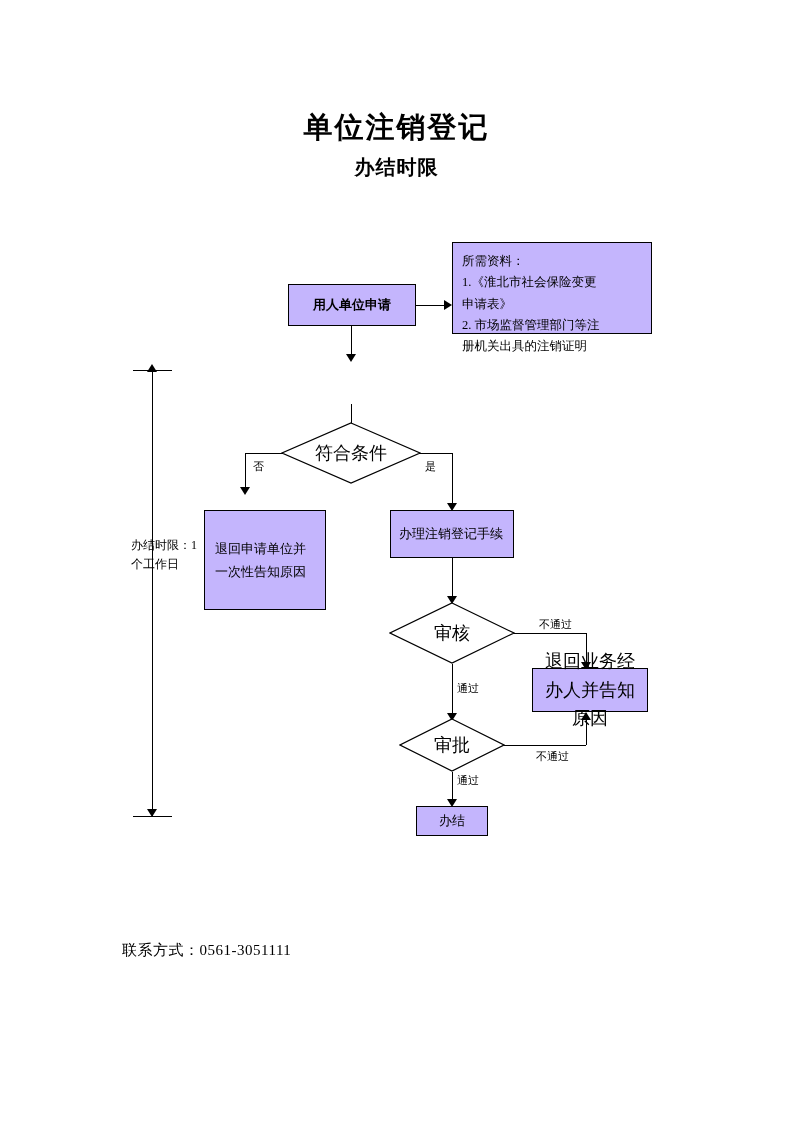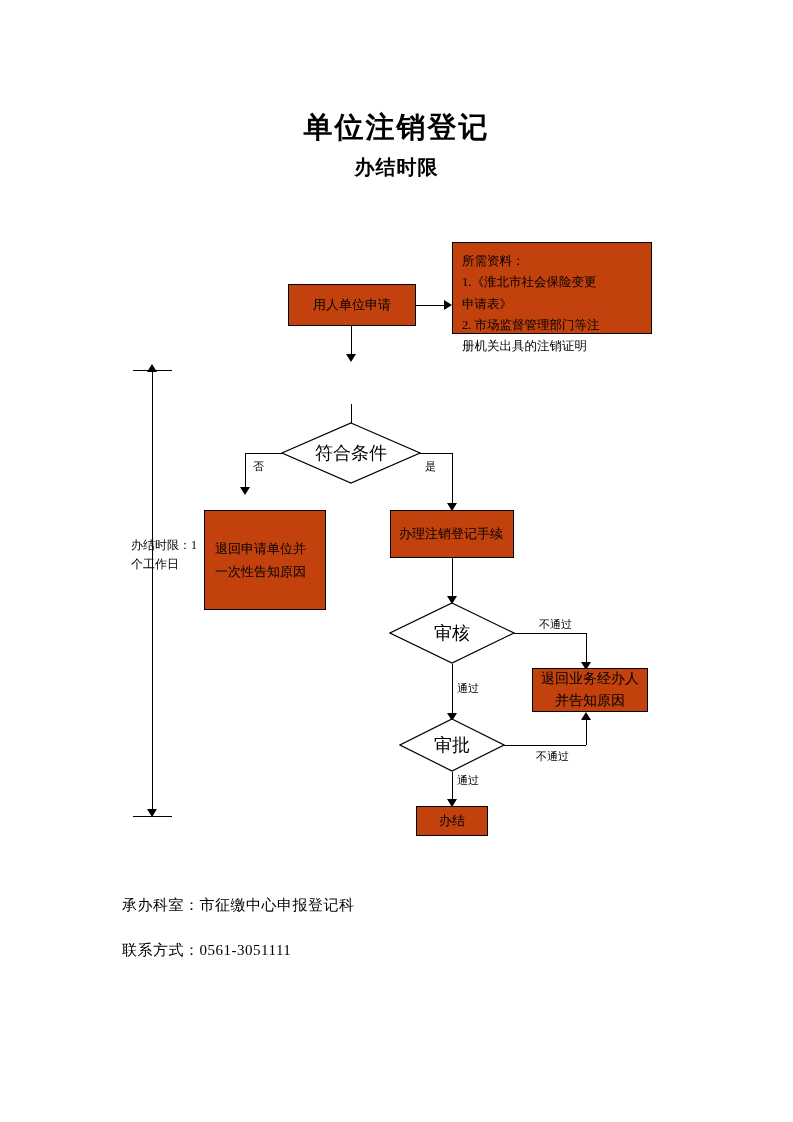--- a/index.html
+++ b/index.html
@@ -47,21 +47,21 @@
   .box {
     position: absolute;
     border: 1px solid #000;
     box-sizing: border-box;
     display: flex;
     align-items: center;
     justify-content: center;
     text-align: center;
     font-size: 13px;
     line-height: 1.45;
-    background: #c2410c;
+    background: #c4b5fd;
   }
   .box.left-align {
     justify-content: flex-start;
     text-align: left;
     align-items: flex-start;
     padding: 8px 9px;
     line-height: 1.7;
   }
 
   
@@ -145,21 +145,21 @@
   <div class="box left-align" style="left:452px; top:226px; width:200px; height:92px; font-size:12.5px;">
     <div>
       <div>所需资料：</div>
       <div>1.《淮北市社会保险变更</div>
       <div>申请表》</div>
       <div>2. 市场监督管理部门等注</div>
       <div>册机关出具的注销证明</div>
     </div>
   </div>
 
-  <div class="box" style="left:288px; top:268px; width:128px; height:42px;">
+  <div class="box" style="left:288px; top:268px; width:128px; height:42px;font-weight:bold;">
     <span>用人单位申请</span>
   </div>
 
   <div class="line-h" style="left:416px; top:289px; width:28px;"></div>
   <div class="arrow-right" style="left:444px; top:284px;"></div>
 
   <div class="line-v" style="left:351px; top:310px; height:32px;"></div>
   <div class="arrow-down" style="left:346px; top:338px;"></div>
 
 
@@ -198,21 +198,21 @@
       <polygon points="63,1 125,31 63,61 1,31" fill="#ffffff" stroke="#000000" stroke-width="1.2"></polygon>
     </svg>
     <div class="diamond-label">审核</div>
   </div>
 
   <div class="line-h" style="left:514px; top:617px; width:72px;"></div>
   <div class="line-v" style="left:586px; top:617px; height:33px;"></div>
   <div class="arrow-down" style="left:581px; top:646px;"></div>
   <div class="edge-label" style="left:539px; top:601px;">不通过</div>
 
-  <div class="box" style="left:532px; top:652px; width:116px; height:44px; padding:4px 8px; line-height:1.6; font-size:14px;">
+  <div class="box" style="left:532px; top:652px; width:116px; height:44px; padding:4px 8px; line-height:1.6; font-size:18px;">
     <span>退回业务经办人并告知原因</span>
   </div>
 
   <div class="line-v" style="left:452px; top:648px; height:54px;"></div>
   <div class="arrow-down" style="left:447px; top:697px;"></div>
   <div class="edge-label" style="left:457px; top:665px;">通过</div>
 
   <div class="diamond-wrap" style="left:399px; top:702px; width:106px; height:54px;">
     <svg class="diamond" viewBox="0 0 106 54" preserveAspectRatio="none">
       <polygon points="53,1 105,27 53,53 1,27" fill="#ffffff" stroke="#000000" stroke-width="1.2"></polygon>
@@ -233,16 +233,15 @@
     <span>办结</span>
   </div>
 
   <div class="line-v" style="left:152px; top:354px; height:446px;"></div>
   <div class="arrow-up" style="left:147px; top:348px;"></div>
   <div class="arrow-down" style="left:147px; top:793px;"></div>
   <div class="line-h" style="left:133px; top:354px; width:39px;"></div>
   <div class="line-h" style="left:133px; top:800px; width:39px;"></div>
   <div class="side-note" style="left:131px; top:520px;">办结时限：1个工作日</div>
 
-  <div class="footer-line" style="left:122px; top:880px;">承办科室：市征缴中心申报登记科</div>
   <div class="footer-line" style="left:122px; top:925px;">联系方式：0561-3051111</div>
 
 </div>
 
 </body></html>

